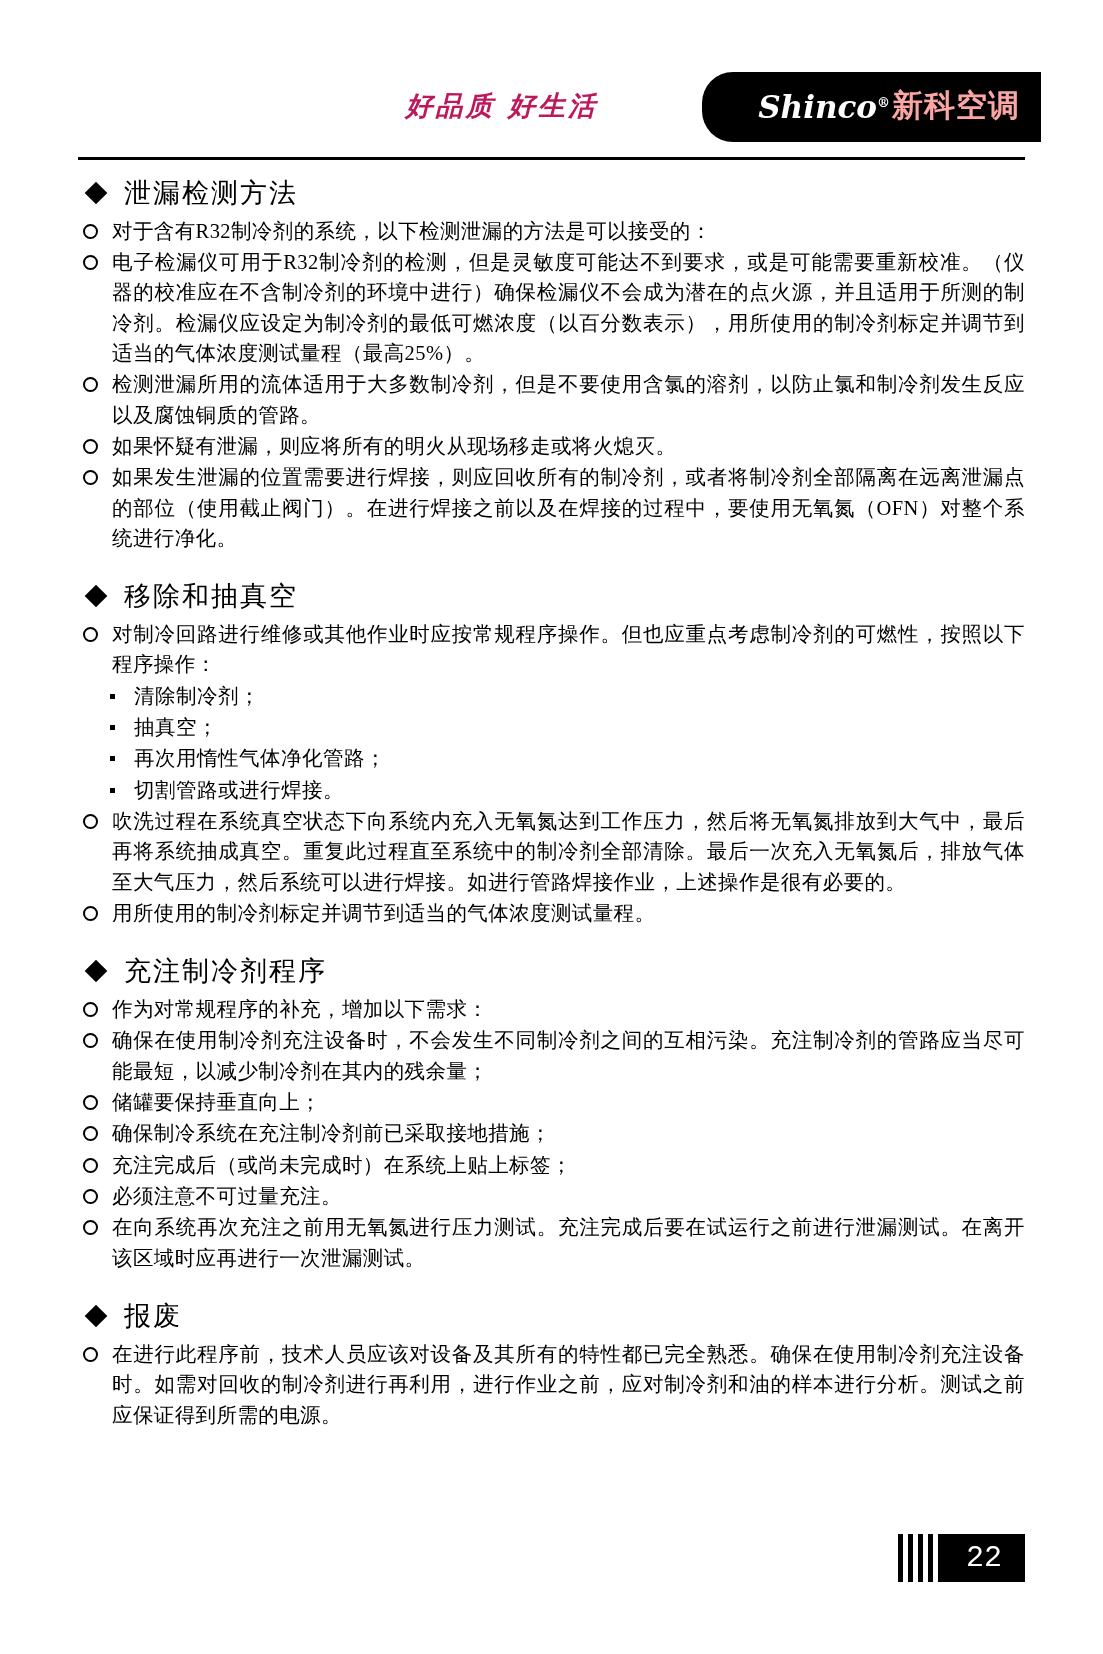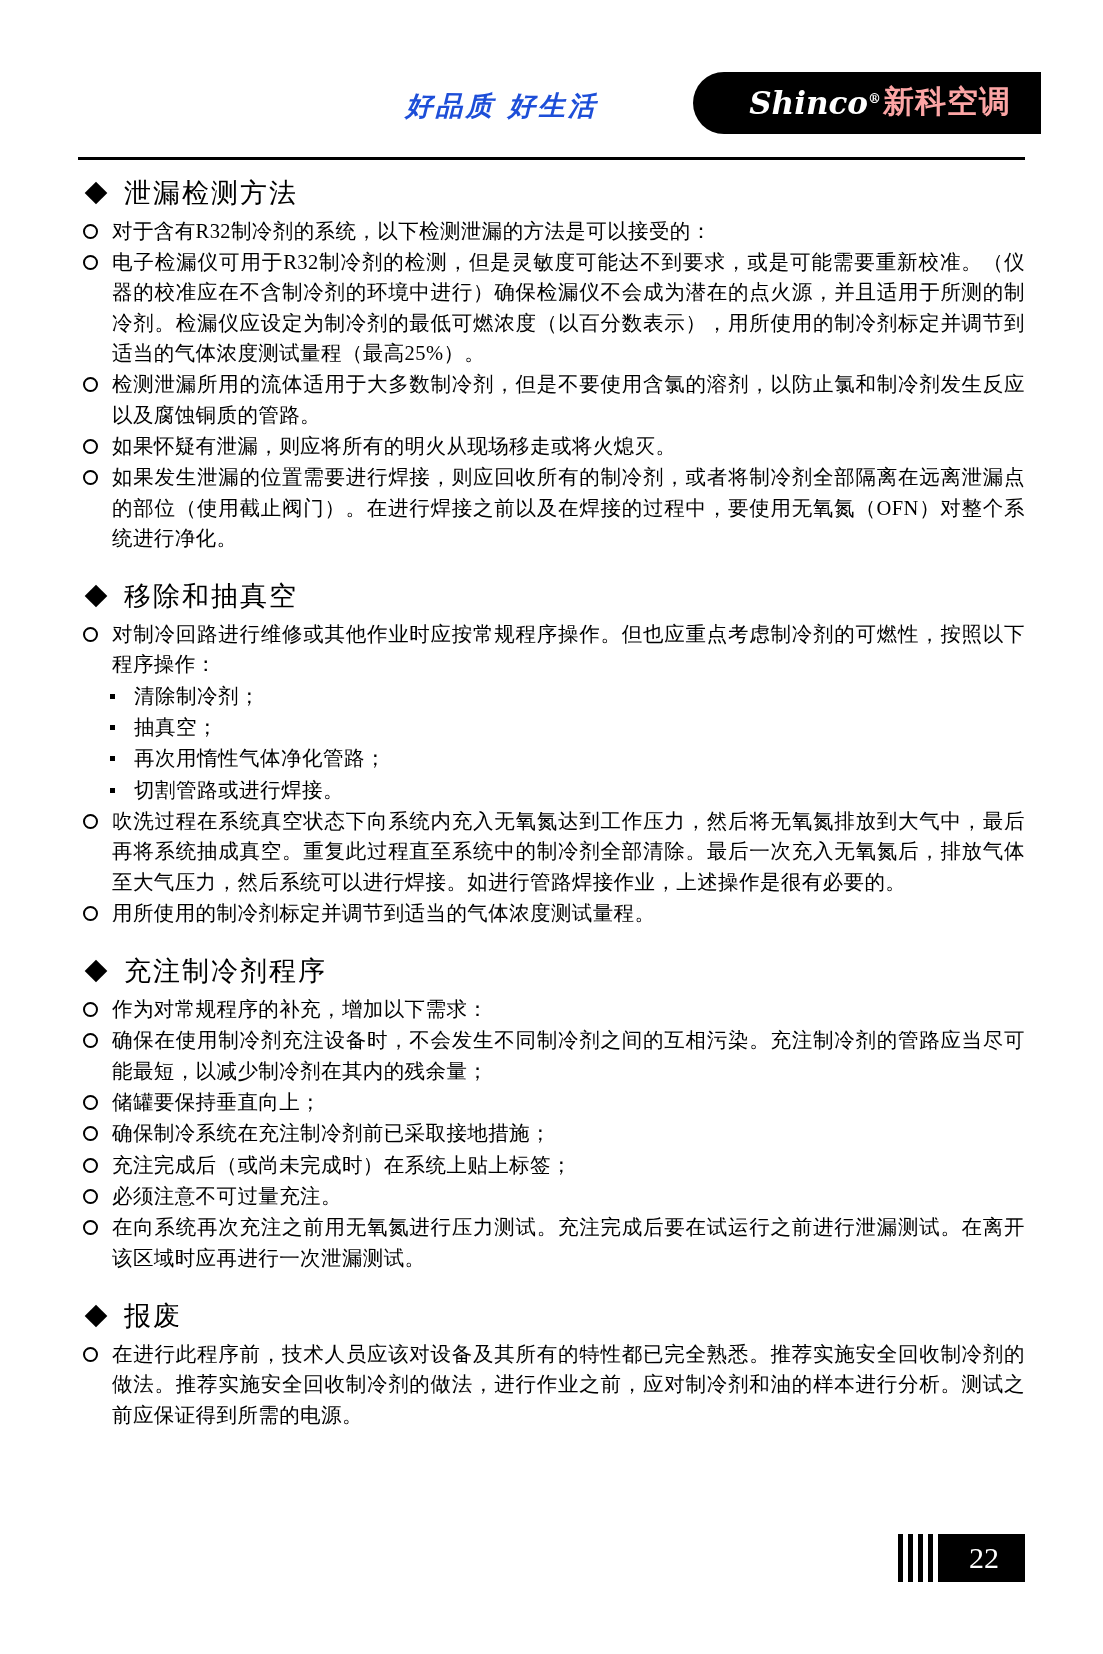--- a/index.html
+++ b/index.html
@@ -32,31 +32,31 @@
   }
   .header-slogan {
     position: absolute;
     right: 505px;
     top: 28px;
     font-family: "DejaVu Serif", "Liberation Serif", serif;
     font-weight: bold;
     font-style: italic;
     font-size: 27px;
     letter-spacing: 3px;
-    color: #1d4ed8;
+    color: #be185d;
     white-space: nowrap;
   }
   .header-badge {
     position: absolute;
     right: 62px;
     top: 12px;
-    height: 62px;
+    height: 70px;
     background: #000000;
     border-radius: 31px 0 0 31px;
-    padding: 0 30px 0 56px;
+    padding: 0 21px 0 56px;
     display: flex;
     align-items: center;
     box-sizing: border-box;
   }
   .brand-latin {
     font-family: "DejaVu Serif", "Liberation Serif", serif;
     font-weight: bold;
     font-style: italic;
     font-size: 31px;
     color: #ffffff;
@@ -181,21 +181,21 @@
     height: 100%;
   }
   .footer-page {
     background: #000;
     color: #fff;
     min-width: 66px;
     display: flex;
     align-items: center;
     justify-content: center;
     font-size: 30px;
-    font-family: Liberation Serif, serif;
+    font-family: Liberation Mono, monospace;
     padding: 0 8px;
   }
 </style>
 </head>
 <body>
 
 <div class="page">
 
   <div class="header">
     <div class="header-slogan">好品质 好生活</div>
@@ -312,21 +312,21 @@
     </div>
 
     <div class="section">
       <div class="section-title">
         <span class="diamond"></span>
         <span>报废</span>
       </div>
       <ul class="items">
         <li class="item">
           <span class="bullet-circle"></span>
-          <span class="item-text">在进行此程序前，技术人员应该对设备及其所有的特性都已完全熟悉。推荐实施安全回收制冷剂的做法。推荐实施安全回收制冷剂的做法，进行作业之前，应对制冷剂和油的样本进行分析。测试之前应保证得到所需的电源。</span>
+          <span class="item-text">在进行此程序前，技术人员应该对设备及其所有的特性都已完全熟悉。确保在使用制冷剂充注设备时。如需对回收的制冷剂进行再利用，进行作业之前，应对制冷剂和油的样本进行分析。测试之前应保证得到所需的电源。</span>
         </li>
       </ul>
     </div>
 
   </div>
 
   <div class="footer">
     <div class="footer-bars">
       <i></i>
         <i></i>

